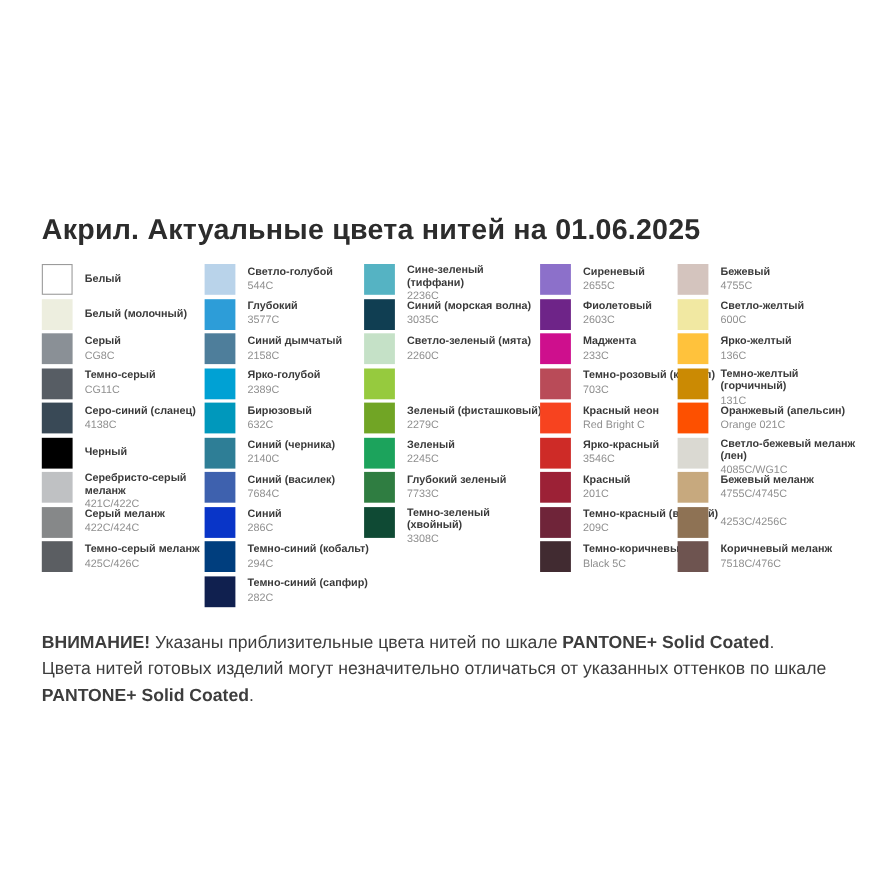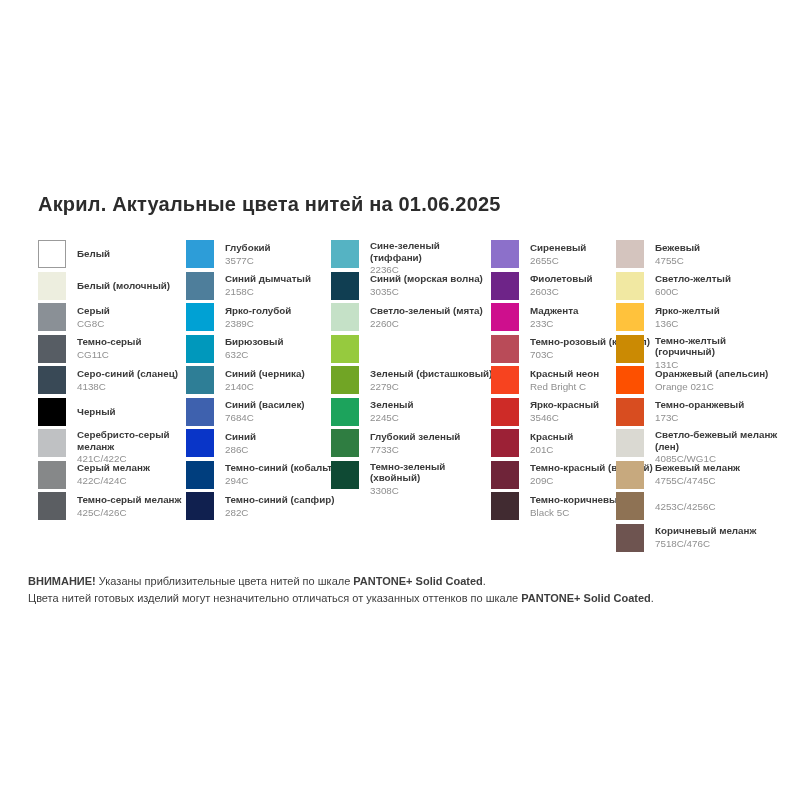--- a/index.html
+++ b/index.html
@@ -6,21 +6,21 @@
   body {
     width: 800px; height: 800px;
     background: #ffffff;
     font-family: "Liberation Sans", sans-serif;
     position: relative;
     overflow: hidden;
   }
   .page-title {
     position: absolute;
     left: 38px; top: 193px;
-    font-size: 20px;
+    font-size: 26px;
     font-weight: 700;
     color: #2c2c2c;
     letter-spacing: 0.2px;
     white-space: nowrap;
   }
   .swatch-col {
     position: absolute;
     top: 240px;
     width: 162px;
   }
@@ -58,23 +58,23 @@
   }
   .color-code {
     font-size: 9.8px;
     font-weight: 400;
     color: #8f8f8f;
     line-height: 1.18;
     margin-top: 1px;
   }
   .footer {
     position: absolute;
-    left: 28px; top: 573px;
+    left: 38px; top: 573px;
     width: 730px;
-    font-size: 11px;
+    font-size: 16px;
     color: #3d3d3d;
     line-height: 1.5;
   }
   .footer .bold { font-weight: 700; }
 </style>
 </head>
 <body>
 
 <div class="page">
 
@@ -147,20 +147,27 @@
 
   <div class="color-row">
     <div class="swatch" style="background: rgb(91, 94, 98);"></div>
     <div class="labels">
       <div class="color-name">Темно-серый меланж</div>
       <div class="color-code">425C/426C</div>
     </div>
   </div>
 </div>
   <div class="swatch-col col-1">
+  <div class="color-row">
+    <div class="swatch" style="background: rgb(185, 211, 234);"></div>
+    <div class="labels">
+      <div class="color-name">Светло-голубой</div>
+      <div class="color-code">544C</div>
+    </div>
+  </div>
 
   <div class="color-row">
     <div class="swatch" style="background: rgb(45, 157, 216);"></div>
     <div class="labels">
       <div class="color-name">Глубокий</div>
       <div class="color-code">3577C</div>
     </div>
   </div>
 
   <div class="color-row">
@@ -395,27 +402,20 @@
   </div>
 
   <div class="color-row">
     <div class="swatch" style="background: rgb(253, 80, 0);"></div>
     <div class="labels">
       <div class="color-name">Оранжевый (апельсин)</div>
       <div class="color-code">Orange 021C</div>
     </div>
   </div>
 
-  <div class="color-row">
-    <div class="swatch" style="background: rgb(216, 77, 32);"></div>
-    <div class="labels">
-      <div class="color-name">Темно-оранжевый</div>
-      <div class="color-code">173C</div>
-    </div>
-  </div>
 
   <div class="color-row">
     <div class="swatch" style="background: rgb(218, 217, 210);"></div>
     <div class="labels">
       <div class="color-name">Светло-бежевый меланж (лен)</div>
       <div class="color-code">4085C/WG1C</div>
     </div>
   </div>
 
   <div class="color-row">

